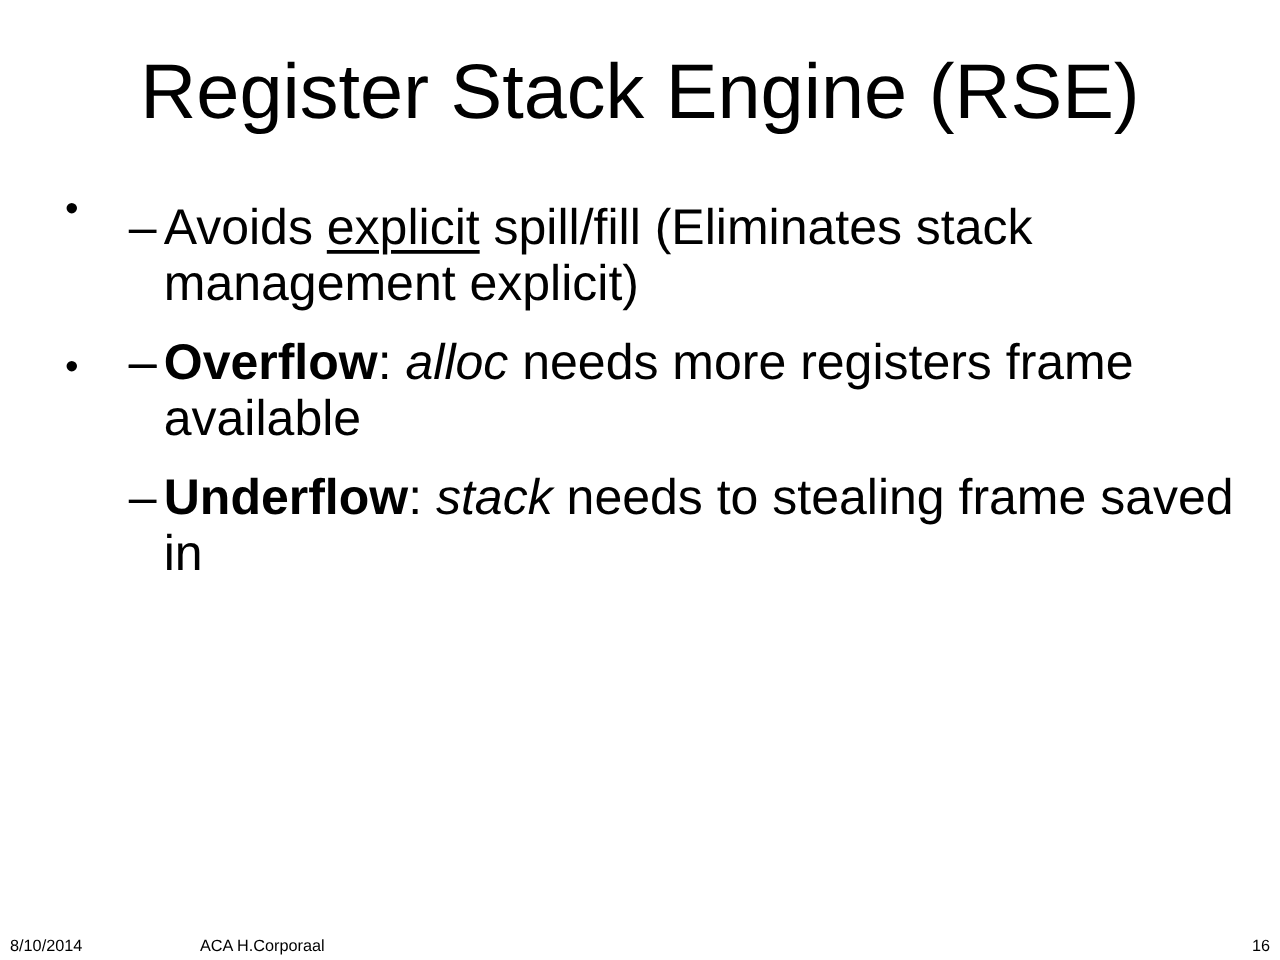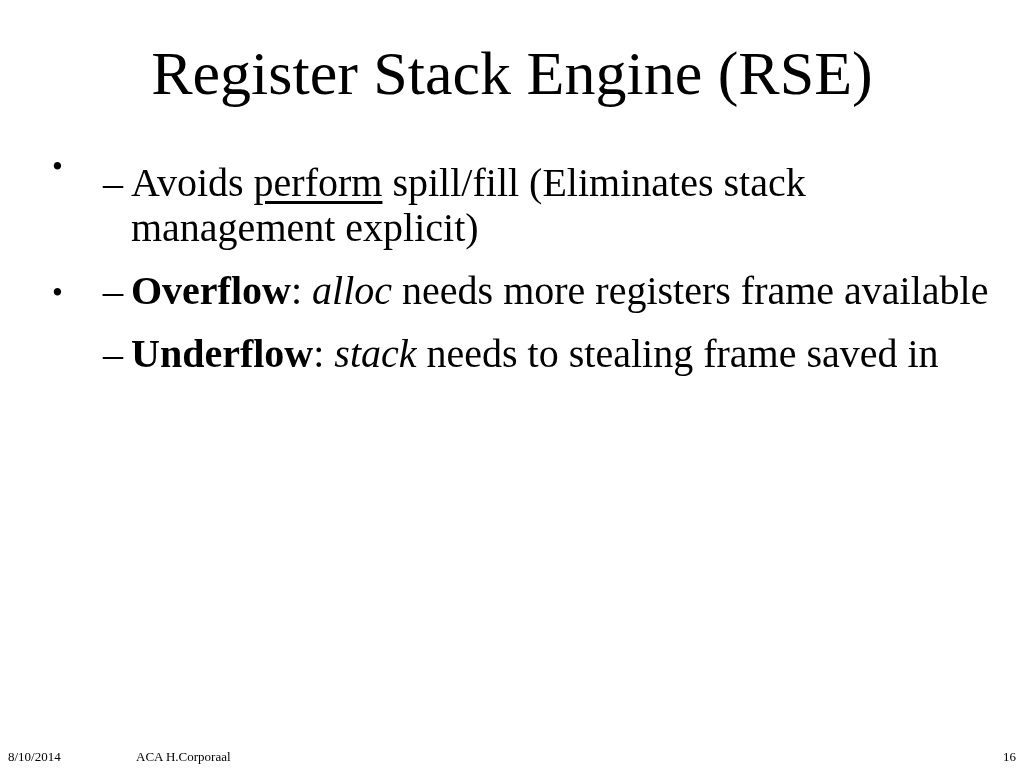--- a/index.html
+++ b/index.html
@@ -2,21 +2,21 @@
 <html><head>
 <meta charset="utf-8">
 <style>
   html, body { margin: 0; padding: 0; }
   .slide {
     position: relative;
     width: 1024px;
     height: 768px;
     background: #ffffff;
     color: #000000;
-    font-family: Liberation Serif, serif;
+    font-family: Liberation Sans, sans-serif;
     overflow: hidden;
   }
   .title {
     position: absolute;
     top: 38px;
     left: 0;
     width: 100%;
     text-align: center;
     font-size: 62px;
     line-height: 1.15;
@@ -65,32 +65,32 @@
   .footer {
     position: absolute;
     left: 0;
     bottom: 0;
     width: 100%;
     height: 20px;
     font-size: 13px;
     line-height: 17px;
   }
   .footer-date   { position: absolute; left: 8px;   bottom: 3px; }
-  .footer-credit { position: absolute; left: 136px; bottom: 3px; }
+  .footer-credit { position: absolute; left: 160px; bottom: 3px; }
   .footer-page   { position: absolute; right: 8px;  bottom: 3px; }
 </style>
 </head>
 <body>
 
 <div class="slide">
   <div class="title">Register Stack Engine (RSE)</div>
 
   <div class="content">
       <div class="li l1"><span class="marker">•</span></div>
-      <div class="li l2"><span class="marker">–</span><span><span>Avoids </span><span class="u">perform</span><span> spill/fill (Eliminates stack</span><br><span>management explicit)</span></span></div>
+      <div class="li l2"><span class="marker">–</span><span><span>Avoids </span><span class="u">explicit</span><span> spill/fill (Eliminates stack</span><br><span>management explicit)</span></span></div>
       <div class="li l2"><span class="marker">–</span></div>
       <div class="li l1"><span class="marker">•</span></div>
       <div class="li l2"><span class="marker">–</span><span><span class="b">Overflow</span><span>: </span><span class="i">alloc</span><span> needs more registers frame available</span></span></div>
       <div class="li l2"><span class="marker">–</span><span><span class="b">Underflow</span><span>: </span><span class="i">stack</span><span> needs to stealing frame saved in</span><br></span></div>
     </div>
 
   <div class="footer">
     <span class="footer-date">8/10/2014</span>
     <span class="footer-credit">ACA H.Corporaal</span>
     <span class="footer-page">16</span>

